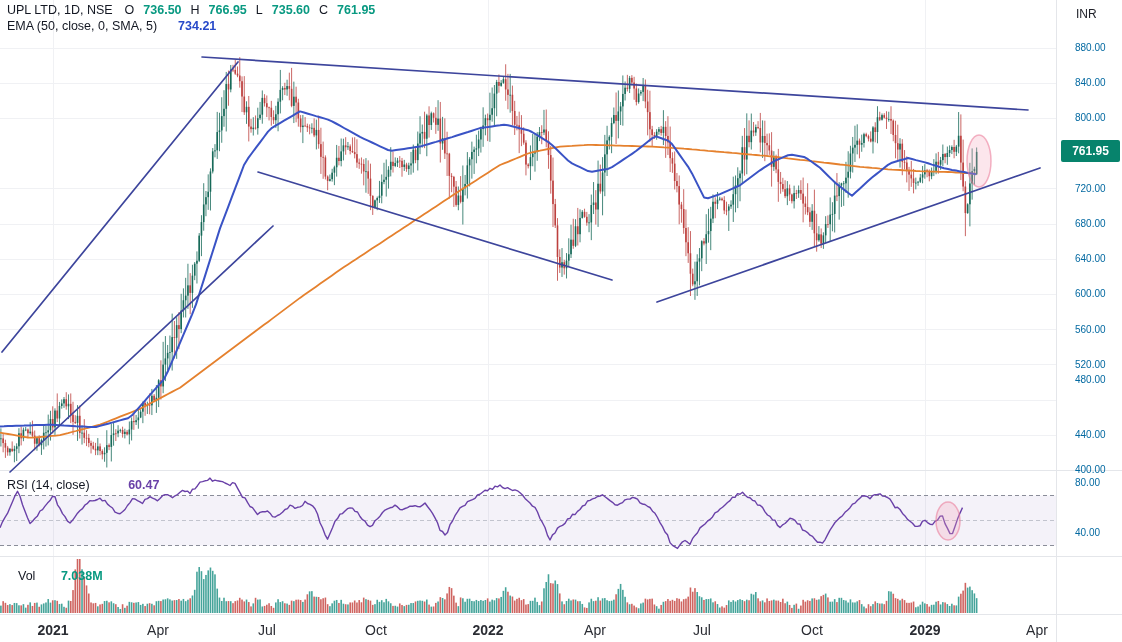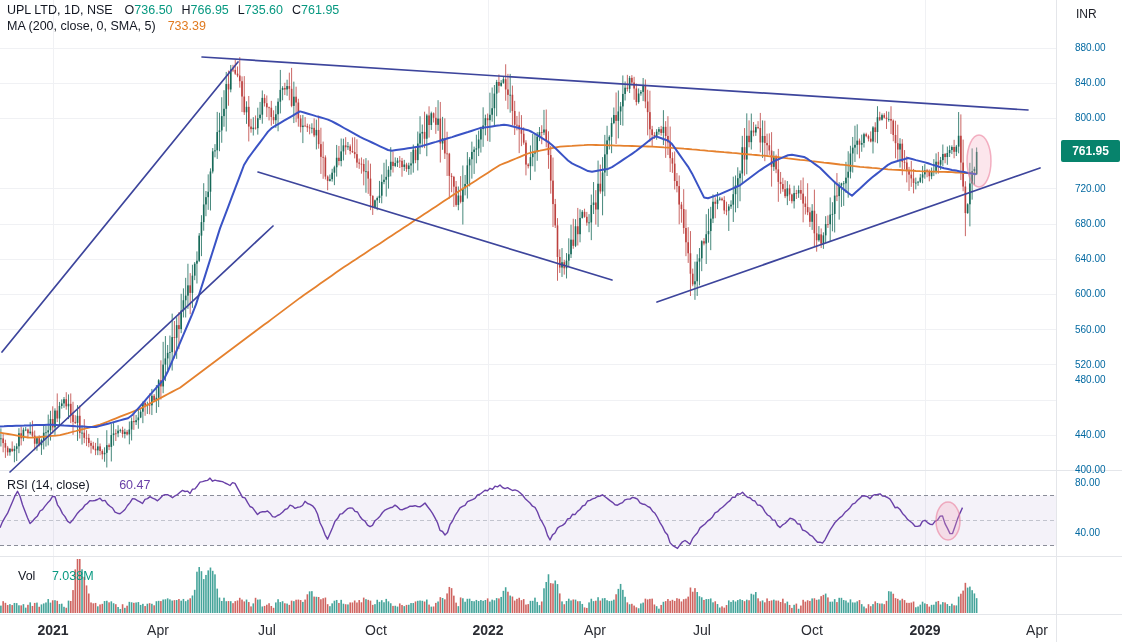--- a/index.html
+++ b/index.html
@@ -5,21 +5,21 @@
   html,body{margin:0;padding:0;background:#fff;}
   #app{position:relative;width:1122px;height:642px;background:#ffffff;overflow:hidden;
        font-family:"Liberation Sans",sans-serif;color:#131722;}
   #cv{position:absolute;left:0;top:0;}
   
   .legend{position:absolute;left:7px;top:3px;z-index:5;}
   .lrow{display:flex;align-items:baseline;font-size:12.5px;line-height:15.5px;color:#131722;white-space:nowrap;}
   .lrow .title{margin-right:12px;}
   .pair{margin-right:9px;}
   .pair .k{color:#131722;}
-  .val{font-weight:400;}
+  .val{font-weight:700;padding-left:9px;}
   .rsi-legend{position:absolute;left:7px;top:478px;z-index:5;font-size:12.5px;white-space:nowrap;}
   .rsi-legend .val{margin-left:26px;}
   .vol-legend{position:absolute;left:18px;top:569px;z-index:5;font-size:12.5px;white-space:nowrap;}
   .vol-legend .val{margin-left:13px;}
   
   #price-axis,#rsi-axis{position:absolute;left:0;top:0;width:1122px;height:642px;pointer-events:none;z-index:4;}
   .ptick{position:absolute;left:1075px;font-size:10px;color:#0369a1;line-height:16px;}
   .currency{position:absolute;left:1076px;top:7px;font-size:12px;color:#20222a;}
   .price-badge{position:absolute;left:1061px;top:140px;width:59px;height:22px;border-radius:2px;
                display:flex;align-items:center;justify-content:center;
@@ -1373,22 +1373,22 @@
 
   <div class="legend">
     <div class="lrow">
       <span class="title">UPL LTD, 1D, NSE</span>
       <span class="pair"><span class="k">O</span><span class="val" style="color: rgb(8, 153, 129);">736.50</span></span>
       <span class="pair"><span class="k">H</span><span class="val" style="color: rgb(8, 153, 129);">766.95</span></span>
       <span class="pair"><span class="k">L</span><span class="val" style="color: rgb(8, 153, 129);">735.60</span></span>
       <span class="pair"><span class="k">C</span><span class="val" style="color: rgb(8, 153, 129);">761.95</span></span>
     </div>
     <div class="lrow">
-      <span class="title">MA (200, close, 0, SMA, 5)</span>
-      <span class="val" style="color: rgb(224, 122, 31);">733.39</span>
+      <span class="title">EMA (50, close, 0, SMA, 5)</span>
+      <span class="val" style="color: rgb(39, 73, 201);">734.21</span>
     </div>
   </div>
 
   <div class="rsi-legend">
     <span>RSI (14, close)</span>
     <span class="val" style="color: rgb(106, 65, 168);">60.47</span>
   </div>
 
   <div class="vol-legend">
     <span>Vol</span>

